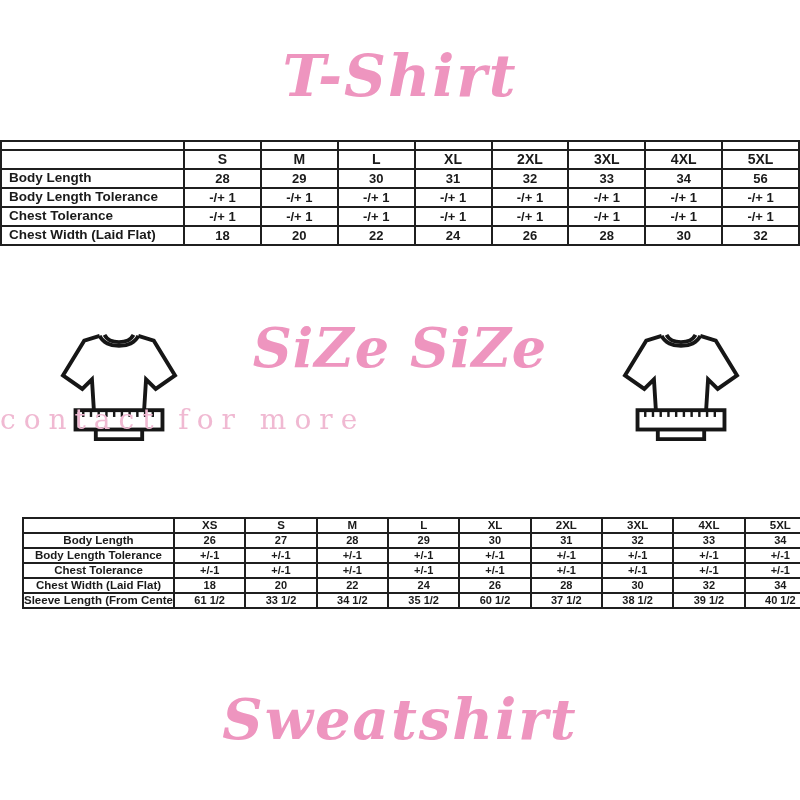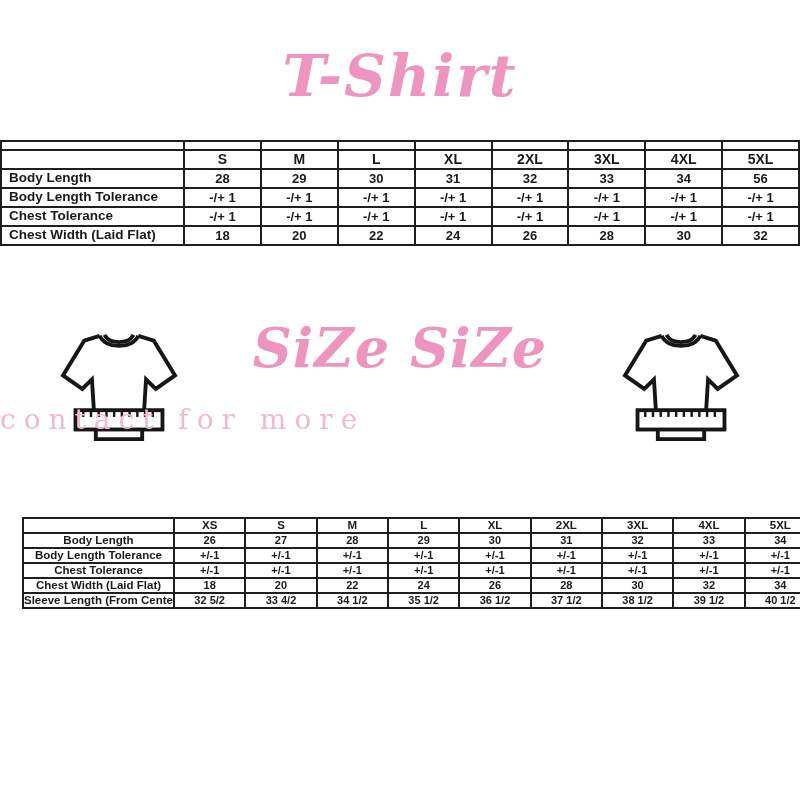--- a/index.html
+++ b/index.html
@@ -274,28 +274,29 @@
             <td>26</td>
             <td>28</td>
             <td>30</td>
             <td>32</td>
             <td>34</td>
           </tr>
           <tr>
             <th class="row-label">
               <div class="clip">Sleeve Length (From Center Back)</div>
             </th>
-            <td>32 5/2</td>
-            <td>33 4/2</td>
+            <td>61 1/2</td>
+            <td>33 1/2</td>
             <td>34 1/2</td>
             <td>35 1/2</td>
-            <td>36 1/2</td>
+            <td>60 1/2</td>
             <td>37 1/2</td>
             <td>38 1/2</td>
             <td>39 1/2</td>
             <td>40 1/2</td>
           </tr>
         </tbody>
       </table>
   </div>
 
+  <div class="script-title title-bottom">Sweatshirt</div>
 
 </div>
 
 </body></html>

